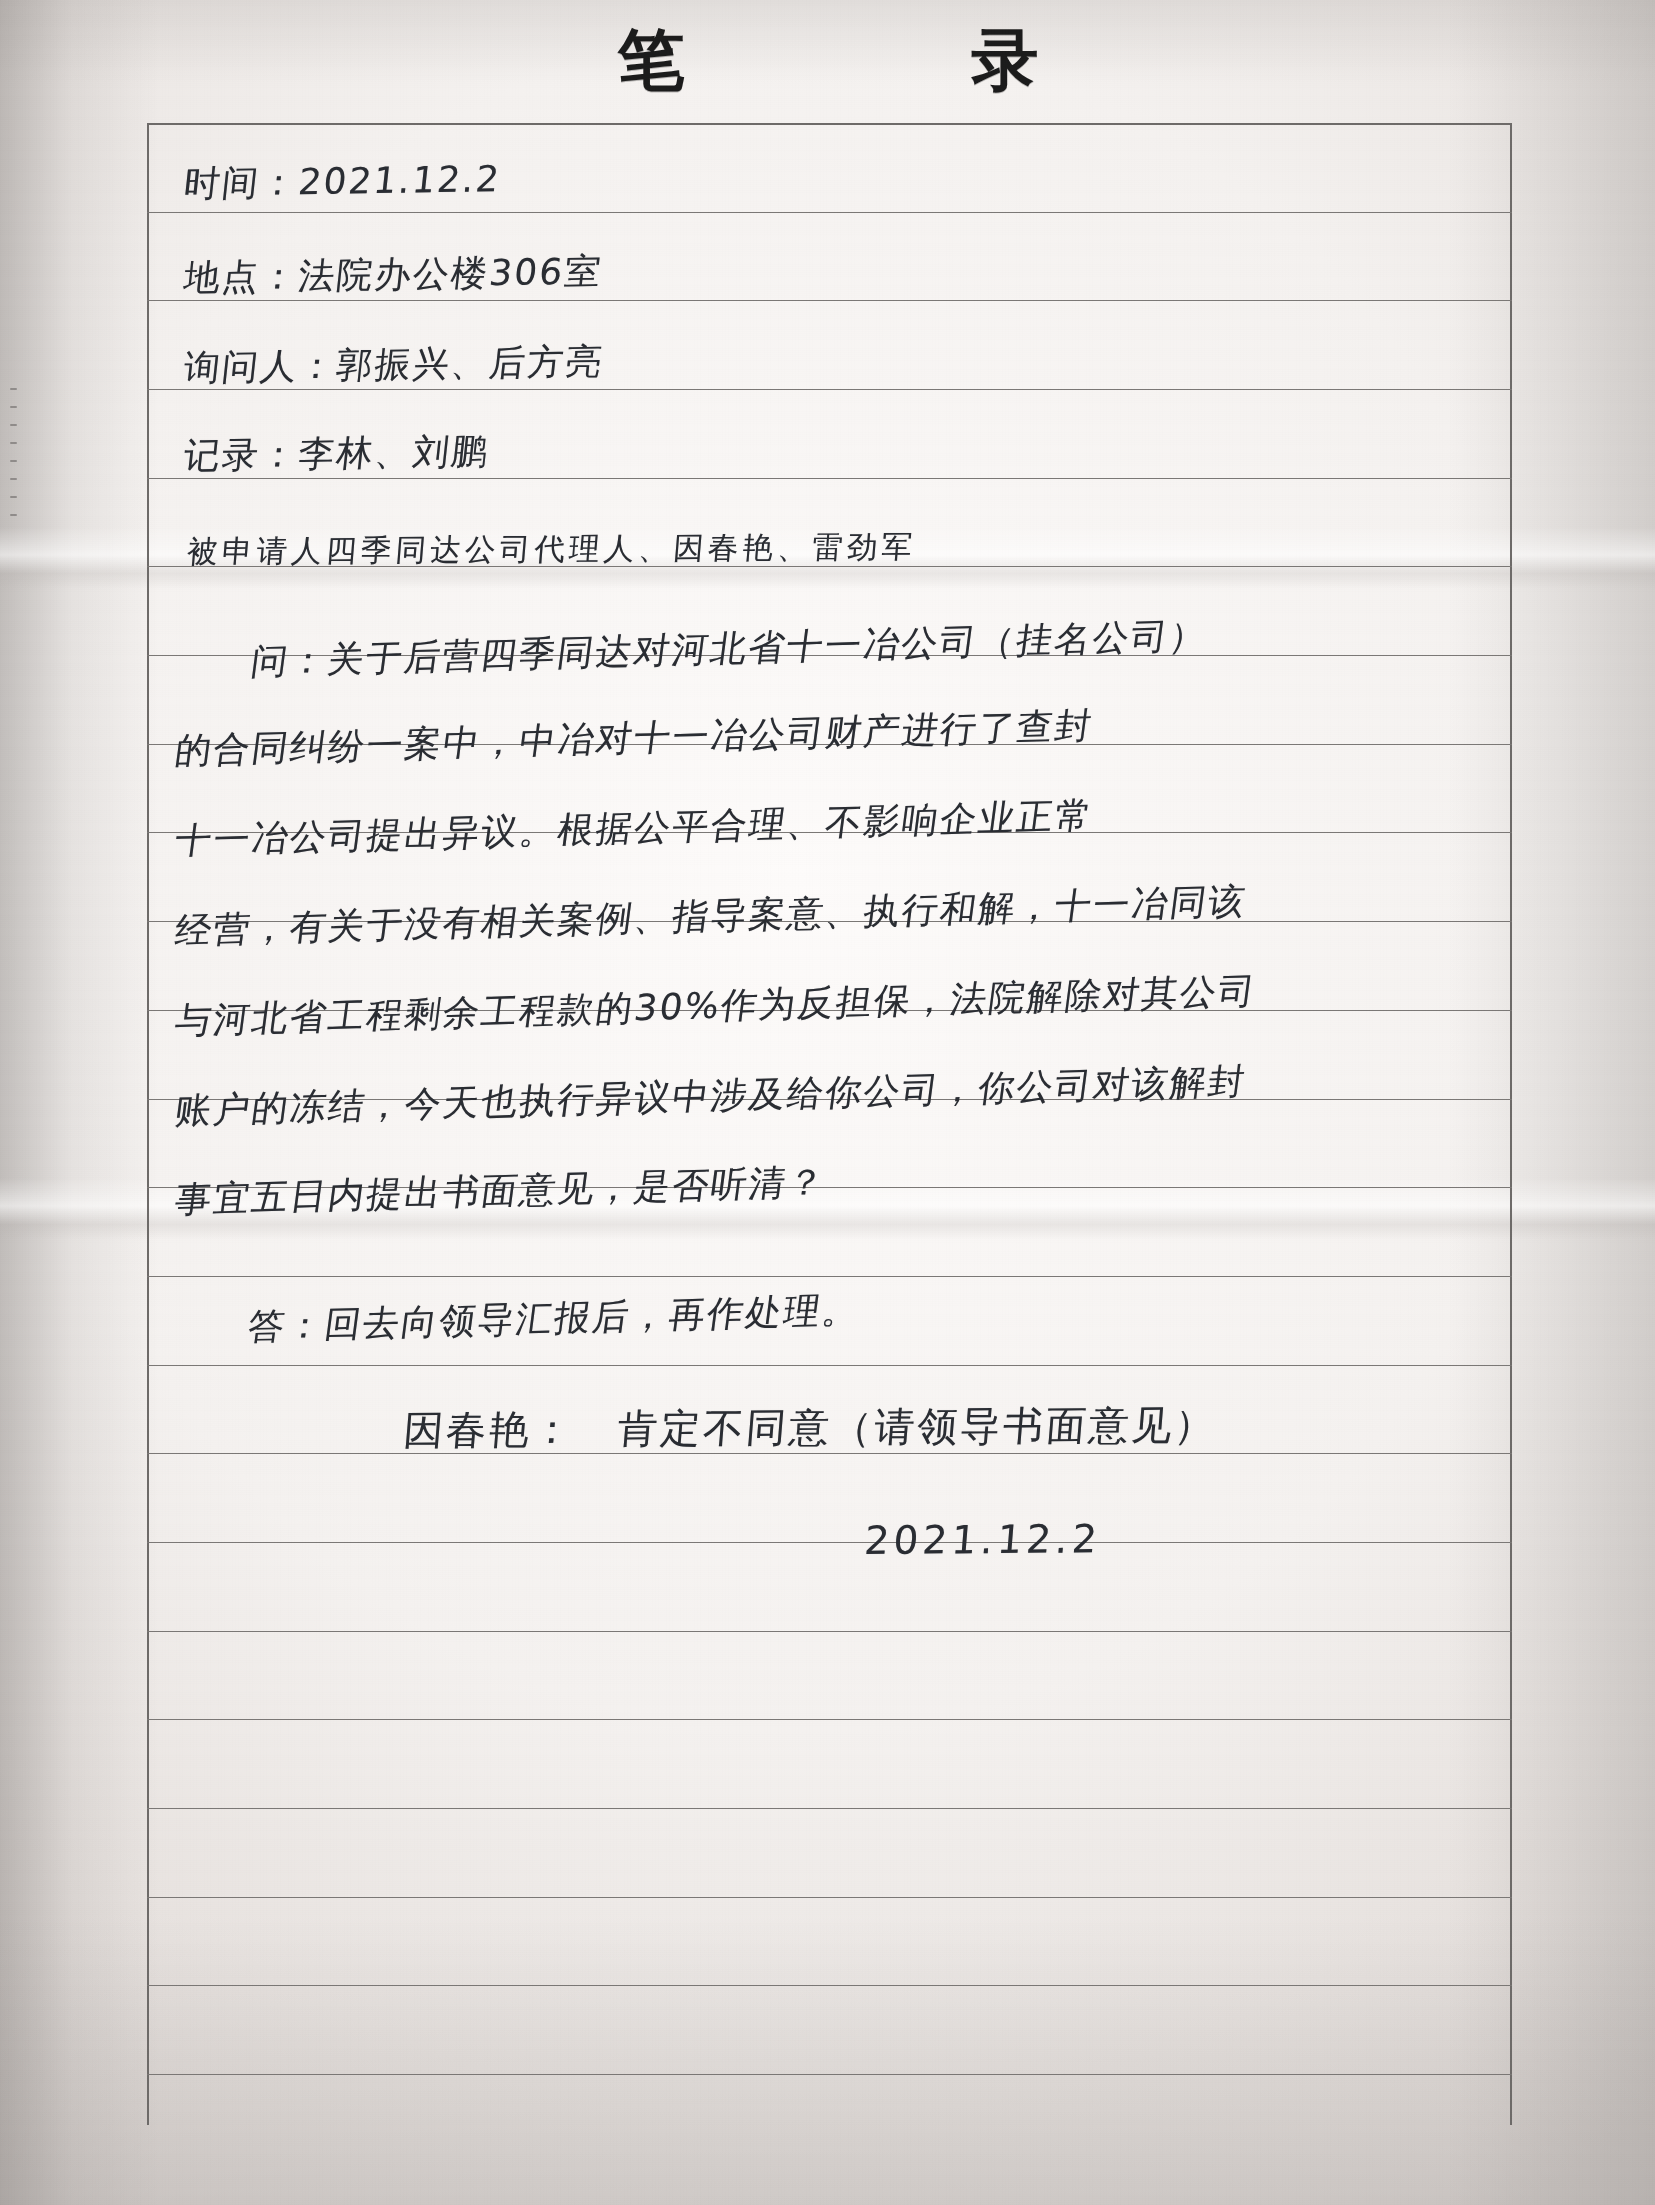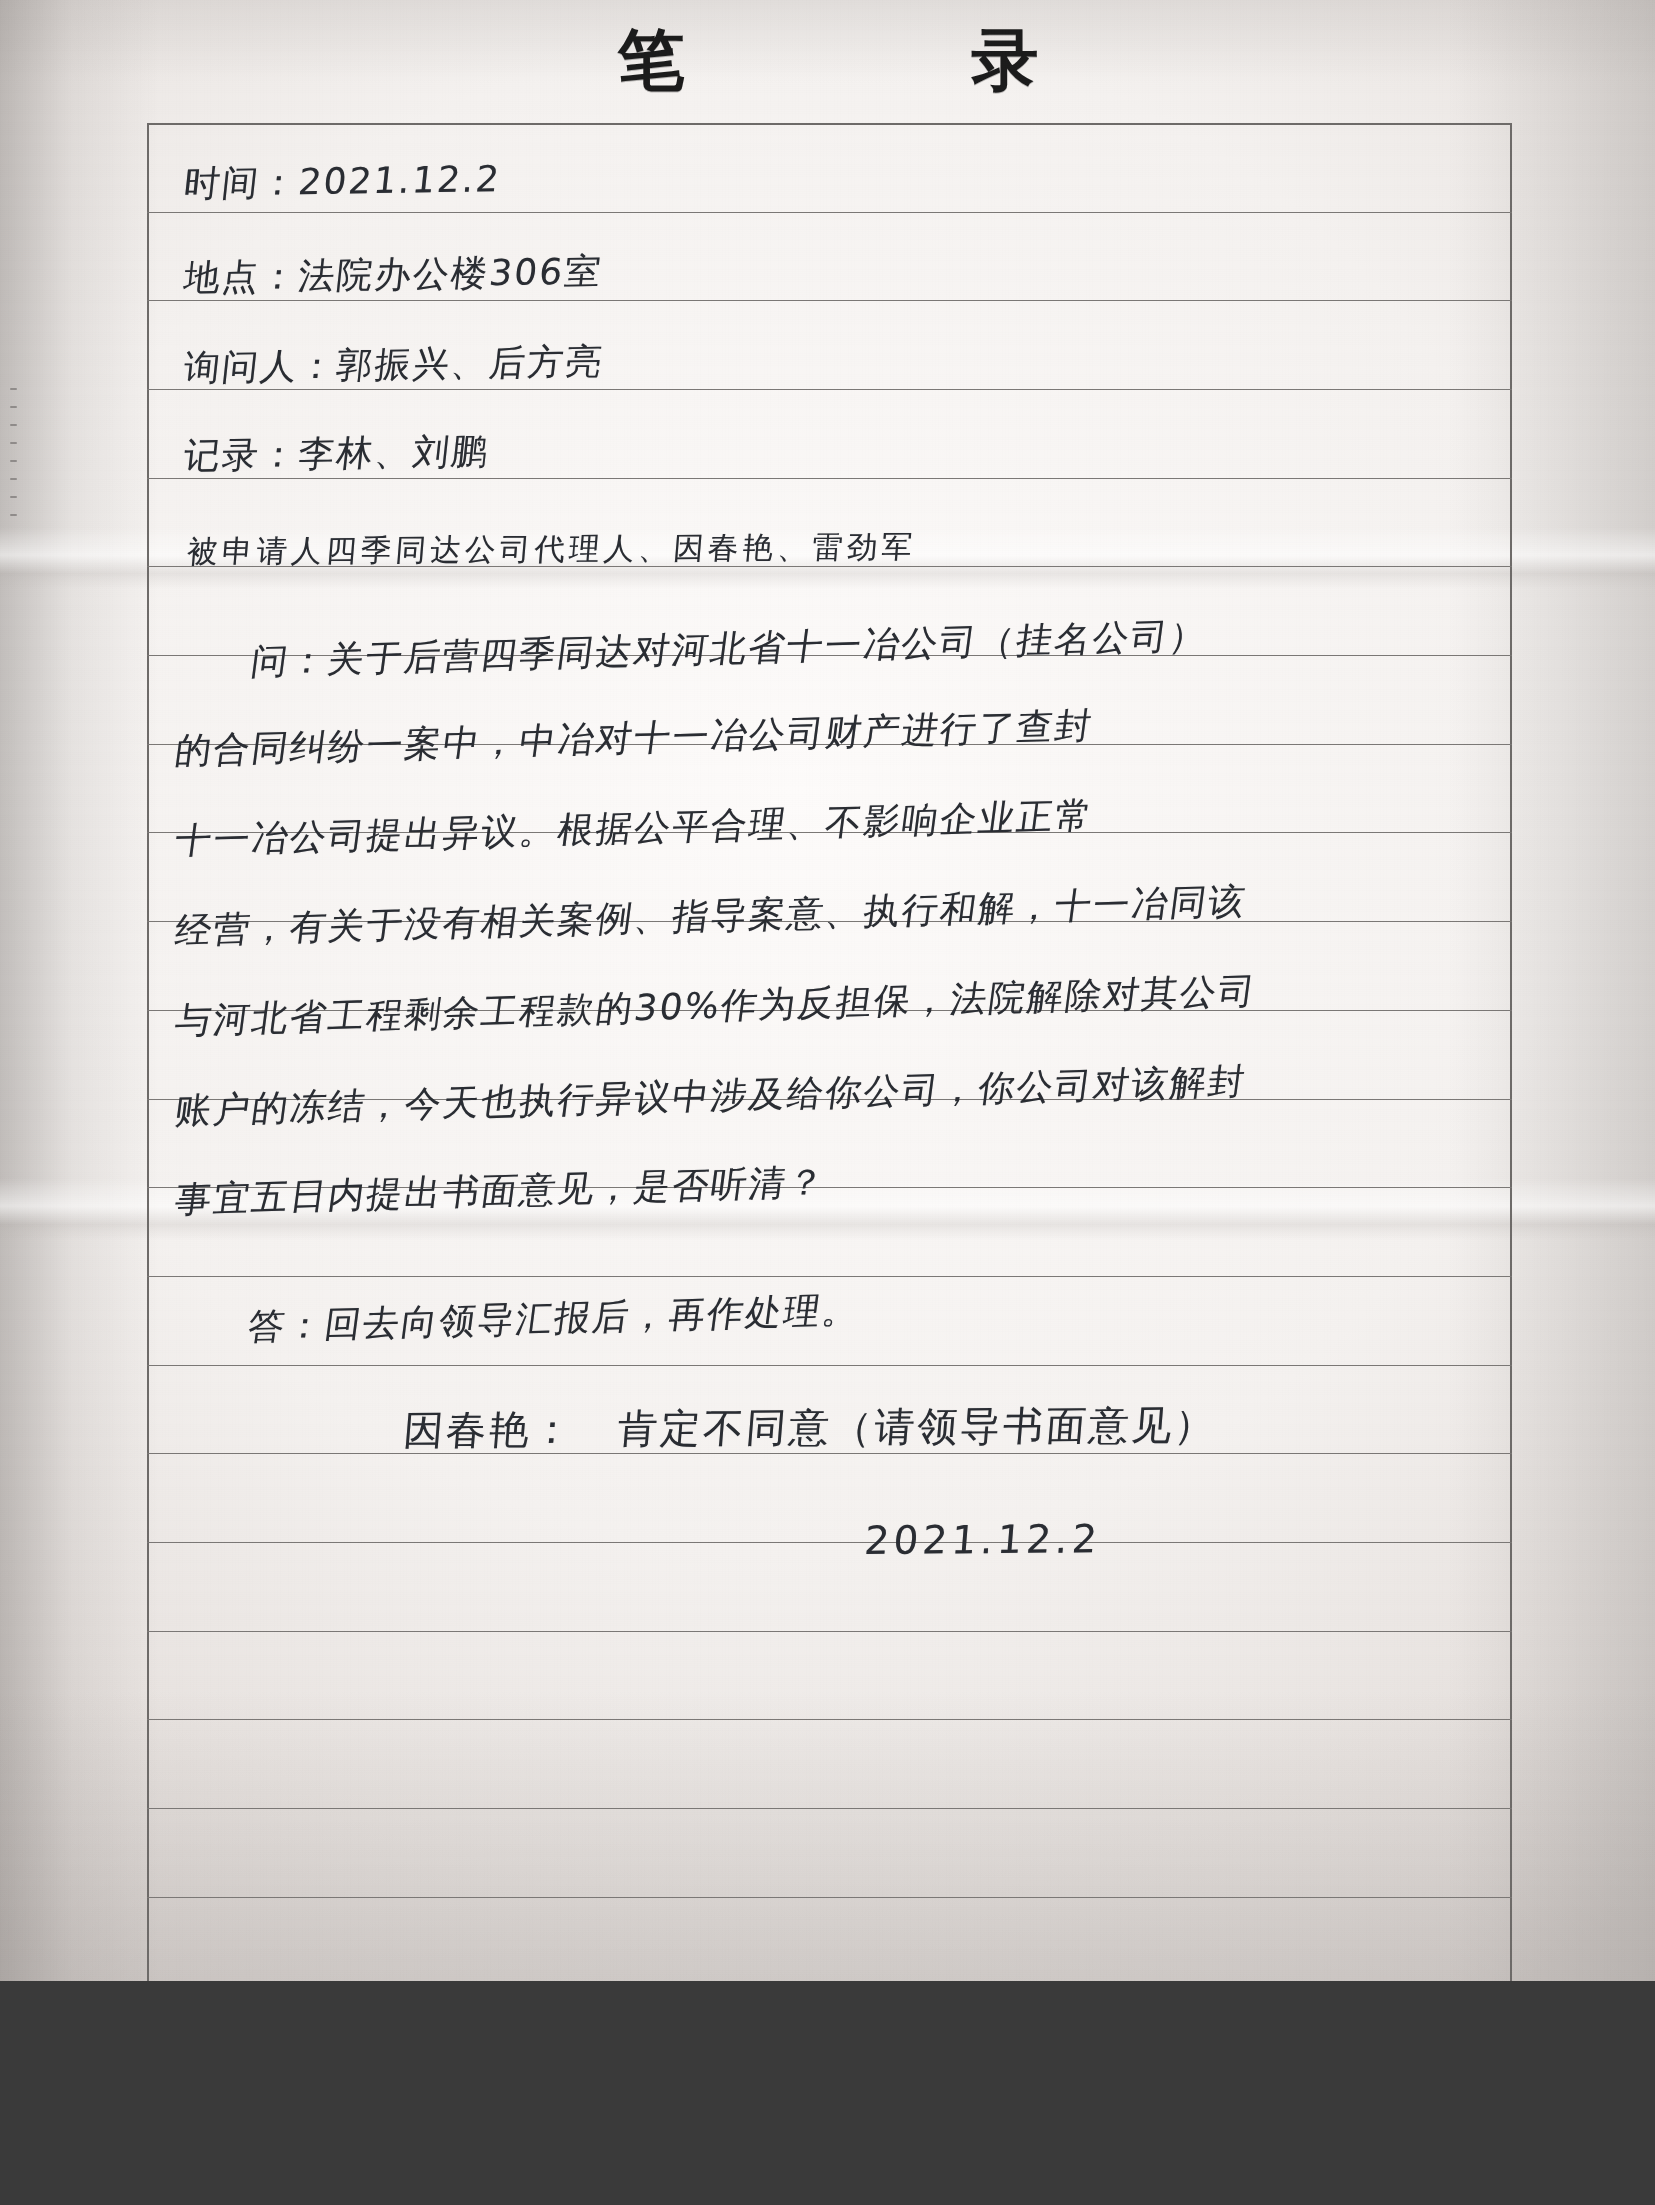--- a/index.html
+++ b/index.html
@@ -9,21 +9,21 @@
     background: #3a3a3a;
   }
   body {
     font-family: "Liberation Serif", serif;
   }
 
   
   .page {
     position: relative;
     width: 1656px;
-    height: 1981px;
+    height: 2205px;
     overflow: hidden;
     background: #f0abfc;
   }
 
   
   .paper-bg {
     position: absolute;
     inset: 0;
     background:
       radial-gradient(ellipse 85% 70% at 48% 40%, #fdfbfa 0%, #f4f1ef 55%, #e8e3e0 80%, #dcd6d3 100%),

